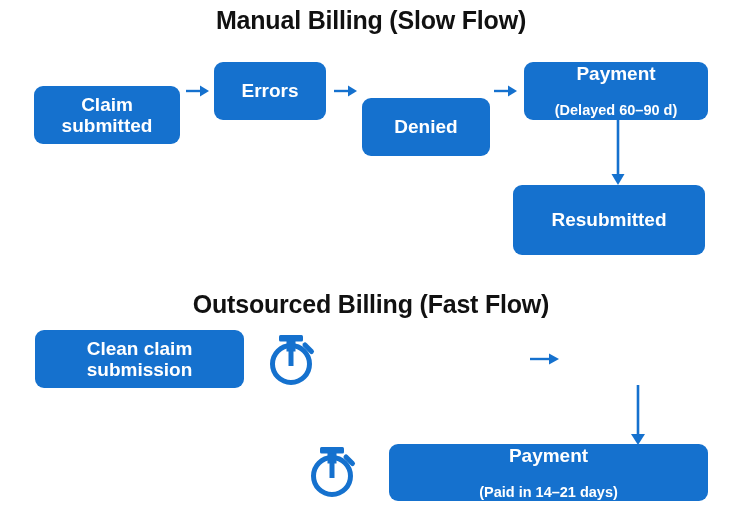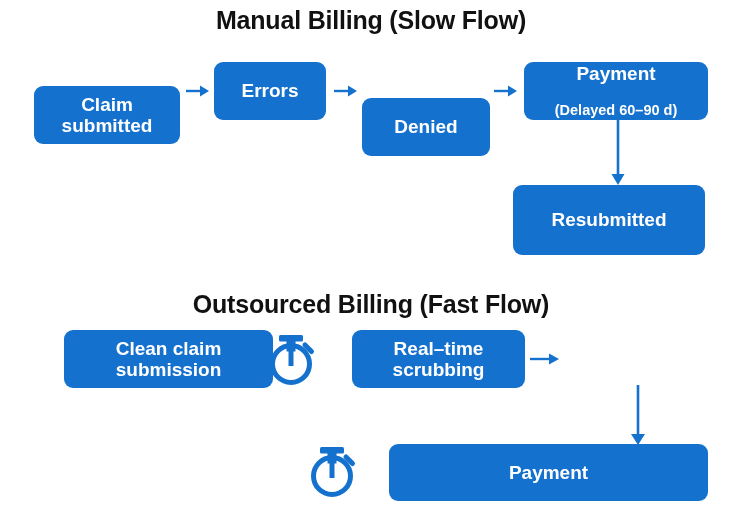--- a/index.html
+++ b/index.html
@@ -124,39 +124,35 @@
       <polygon points="5.5,54 18.5,54 12,65" fill="#1571CE"></polygon>
     </svg>
   </div>
 
   <div class="node" style="left:513px; top:185px; width:192px; height:70px;">
     <div class="label">Resubmitted</div>
   </div>
 
   <div class="section-title" style="left:0; top:292px; width:742px;">Outsourced Billing (Fast Flow)</div>
 
-  <div class="node" style="left:35px; top:330px; width:209px; height:58px;margin-left:29px;">
+  <div class="node" style="left:35px; top:330px; width:209px; height:58px;">
     <div class="label">Clean claim
 submission</div>
   </div>
 
   <div class="stopwatch" style="left:264px; top:332px;">
     <svg width="56" height="54" viewBox="0 0 56 54">
       <circle cx="27" cy="32" r="18.5" fill="none" stroke="#1571CE" stroke-width="5"></circle>
       <rect x="22.5" y="7.5" width="9" height="12" fill="#1571CE"></rect>
       <rect x="15" y="3" width="24" height="6.5" rx="1.5" fill="#1571CE"></rect>
       <line x1="27" y1="17" x2="27" y2="34" stroke="#1571CE" stroke-width="5" stroke-linecap="butt"></line>
       <line x1="41" y1="13" x2="47.5" y2="19.5" stroke="#1571CE" stroke-width="5" stroke-linecap="round"></line>
     </svg>
   </div>
 
-  <div class="node" style="left:352px; top:330px; width:173px; height:58px;">
-    <div class="label">Real–time
-scrubbing</div>
-  </div>
 
   <div class="arrow-h" style="left:530px; top:350px;">
     <svg width="30" height="18" viewBox="0 0 30 18">
       <line x1="0" y1="9" x2="21" y2="9" stroke="#1571CE" stroke-width="2.4"></line>
       <polygon points="19,3.5 29,9 19,14.5" fill="#1571CE"></polygon>
     </svg>
   </div>
 
 
   <div class="arrow-v" style="left:626px; top:385px;">
@@ -171,15 +167,16 @@
       <circle cx="27" cy="32" r="18.5" fill="none" stroke="#1571CE" stroke-width="5"></circle>
       <rect x="22.5" y="7.5" width="9" height="12" fill="#1571CE"></rect>
       <rect x="15" y="3" width="24" height="6.5" rx="1.5" fill="#1571CE"></rect>
       <line x1="27" y1="17" x2="27" y2="34" stroke="#1571CE" stroke-width="5" stroke-linecap="butt"></line>
       <line x1="41" y1="13" x2="47.5" y2="19.5" stroke="#1571CE" stroke-width="5" stroke-linecap="round"></line>
     </svg>
   </div>
 
   <div class="node" style="left:389px; top:444px; width:319px; height:57px;">
     <div class="label">Payment</div>
+    <div class="sub">(Paid in 14–21 days)</div>
   </div>
 
 </div>
 
 </body></html>

